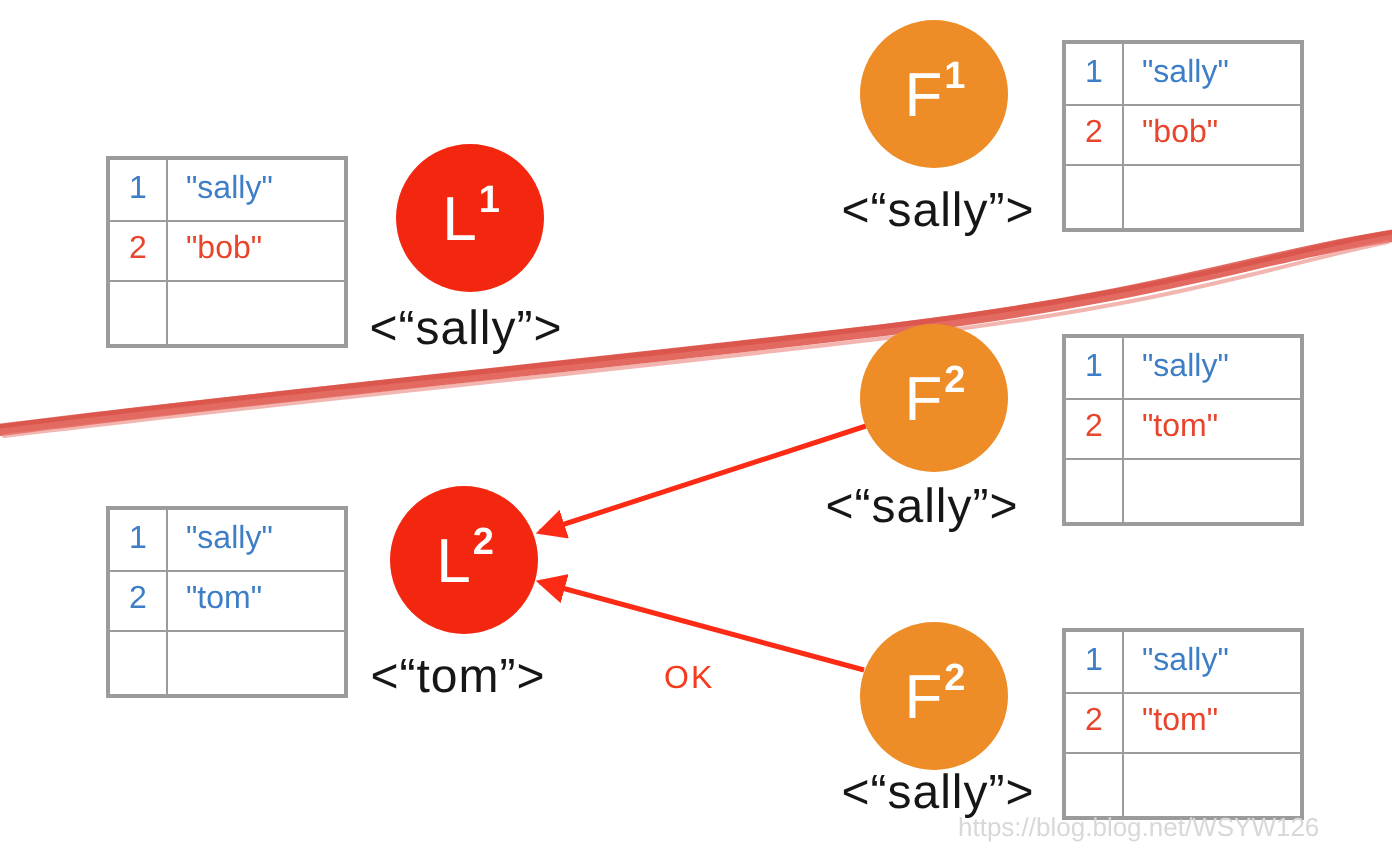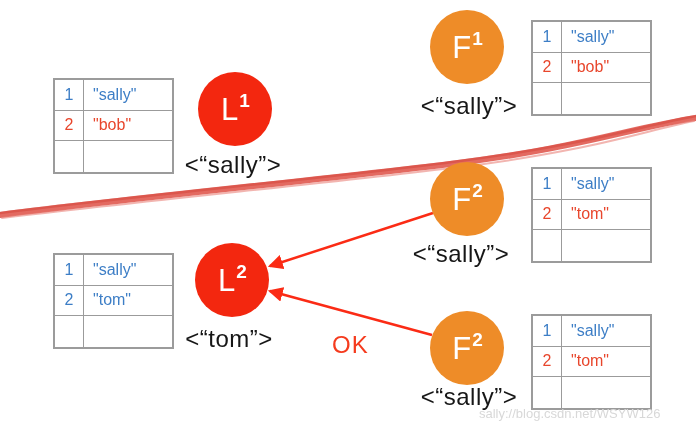--- a/index.html
+++ b/index.html
@@ -36,21 +36,21 @@
   }
   .kvrow { display:grid; grid-template-columns:29px 1fr; border-bottom:1px solid #9b9b9b; }
   .kvrow:last-child { border-bottom:none; }
   .cell { display:flex; align-items:center; font-size:16px; overflow:hidden; }
   .cell.key { justify-content:center; border-right:1px solid #9b9b9b; }
   .cell.val { padding-left:9px; }
   [data-color="blue"] { color:#3d7ec6; }
   [data-color="red"]  { color:#e8462c; }
 
   .ok-label {
-    position:absolute; font-size:24px; color:#f53b1e; letter-spacing:1px;
+    position:absolute; font-size:16px; color:#f53b1e; letter-spacing:1px;
   }
   .watermark {
     position:absolute; font-size:13px; color:#d8d8d8; white-space:nowrap;
   }
 </style>
 </head>
 <body>
 
 <div id="canvas">
 
@@ -168,15 +168,15 @@
   </div>
 
   <div class="msg" style="left:233px; top:151px;">&lt;“sally”&gt;</div>
   <div class="msg" style="left:469px; top:92px;">&lt;“sally”&gt;</div>
   <div class="msg" style="left:461px; top:240px;">&lt;“sally”&gt;</div>
   <div class="msg" style="left:229px; top:325px;text-align:right;">&lt;“tom”&gt;</div>
   <div class="msg" style="left:469px; top:383px;">&lt;“sally”&gt;</div>
 
   <div class="ok-label" style="left:332px; top:331px;">OK</div>
 
-  <div class="watermark" style="left:479px; top:406px;">sally://blog.csdn.net/WSYW126</div>
+  <div class="watermark" style="left:479px; top:406px;">https://blog.blog.net/WSYW126</div>
 
 </div>
 
 </body></html>

